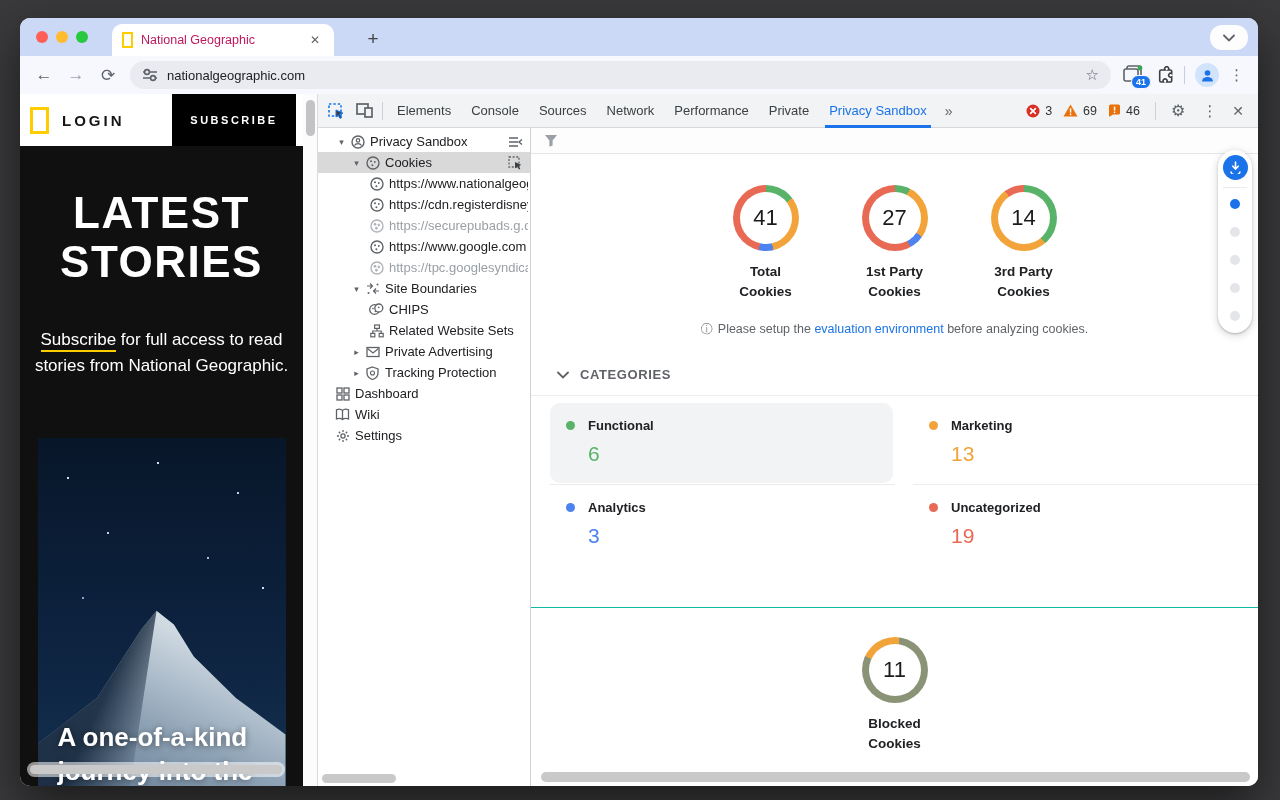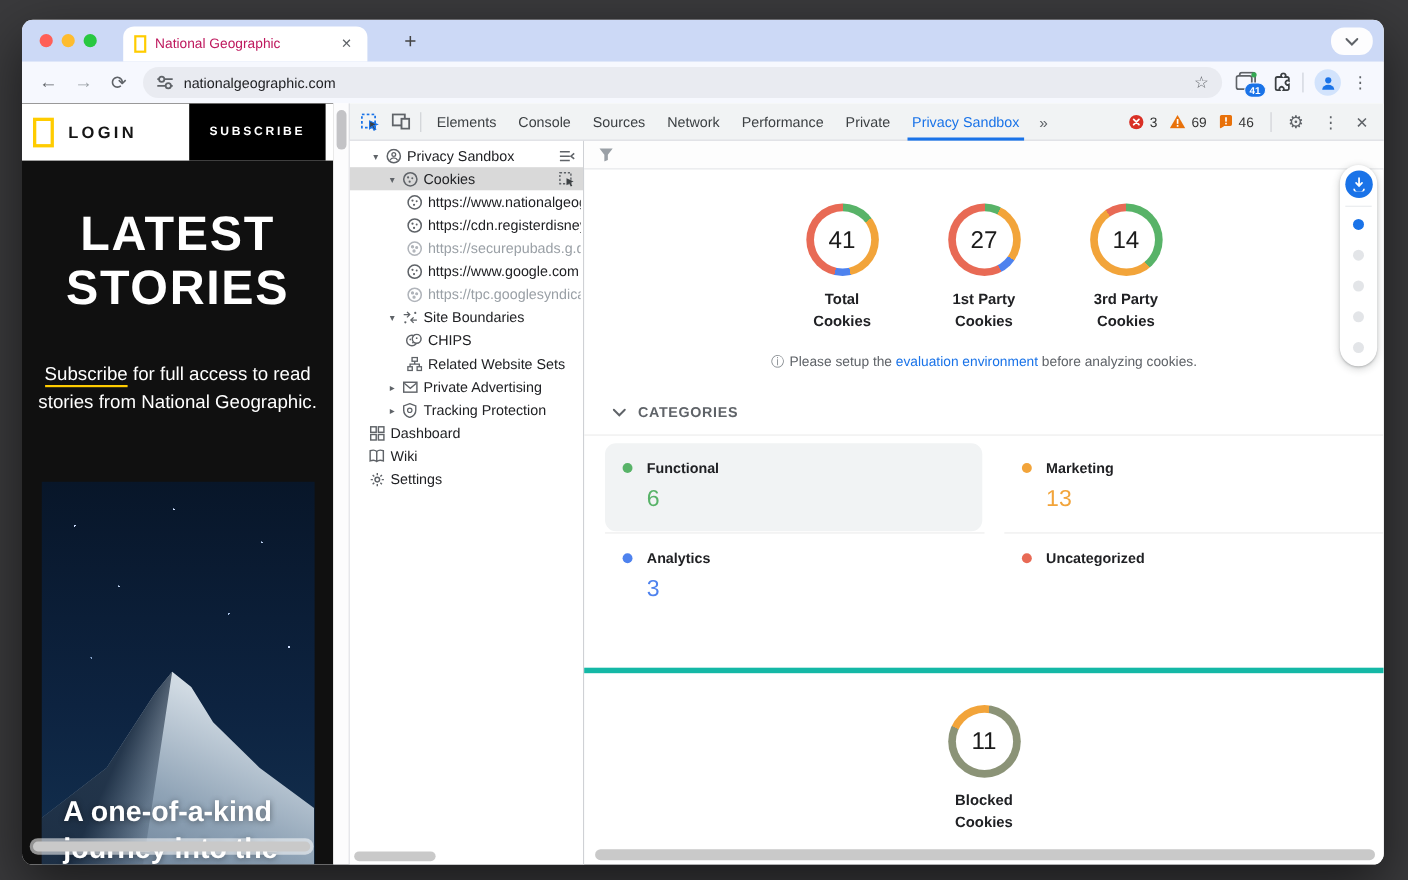--- a/index.html
+++ b/index.html
@@ -128,21 +128,21 @@
   .section-title{font-size:13px;font-weight:bold;letter-spacing:.6px;color:#5f6368;}
   .cat-grid{margin-top:13px;border-top:1px solid #ececec;display:grid;grid-template-columns:1fr 1fr;column-gap:18px;padding:7px 0 0 19px;}
   .cat-cell{border-bottom:1px solid #ececec;padding:0 0 1px 0;}
   .cat-cell.no-border{border-bottom:none;}
   .cat-card{padding:15px 16px 17px;border-radius:10px;}
   .cat-card.hovered{background:#f1f3f4;margin-right:2px;}
   .cat-head{display:flex;align-items:center;gap:13px;}
   .cat-dot{width:9px;height:9px;border-radius:50%;flex:0 0 auto;}
   .cat-label{font-size:13px;font-weight:bold;color:#202124;}
   .cat-value{margin:9px 0 0 22px;font-size:21px;}
-  .blocked-section{margin-top:41px;border-top:5px solid #14b8a6;padding-top:29px;display:flex;flex-direction:column;align-items:center;}
+  .blocked-section{margin-top:41px;border-top:1px solid #14b8a6;padding-top:29px;display:flex;flex-direction:column;align-items:center;}
   .main-hthumb{position:absolute;bottom:4px;left:10px;right:8px;height:10px;border-radius:5px;background:#c9c9c9;}
   
   .float-panel{position:absolute;top:22px;right:6px;width:34px;background:#fff;border-radius:17px;
     box-shadow:0 1px 2px rgba(60,64,67,.3),0 2px 6px 2px rgba(60,64,67,.15);
     display:flex;flex-direction:column;align-items:center;padding:5px 0 12px;z-index:5;}
   .dl-btn{width:25px;height:25px;border-radius:50%;background:#1a73e8;display:flex;align-items:center;justify-content:center;margin-bottom:7px;}
   .float-sep{width:24px;height:1px;background:#e8eaed;margin-bottom:11px;}
   .pager-dot{width:10px;height:10px;border-radius:50%;background:#e3e5e8;margin-top:18px;}
   .pager-dot.first{margin-top:0;}
   .pager-dot.active{background:#1a73e8;}
@@ -547,20 +547,21 @@
                   </div>
                   <div class="cat-value" style="color: rgb(78, 130, 238);">3</div>
                 </div>
               </div>
               <div class="cat-cell no-border">
                 <div class="cat-card">
                   <div class="cat-head">
                     <span class="cat-dot" style="background: rgb(232, 106, 85);"></span>
                     <span class="cat-label">Uncategorized</span>
                   </div>
+                  <div class="cat-value" style="color: rgb(232, 106, 85);">19</div>
                 </div>
               </div>
             </div>
 
             <div class="blocked-section">
               <div class="donut-box">
                 <div class="donut" style="background: conic-gradient(rgb(242, 164, 58) 0deg, rgb(242, 164, 58) 8deg, rgb(139, 147, 119) 8deg, rgb(139, 147, 119) 295deg, rgb(242, 164, 58) 295deg, rgb(242, 164, 58) 360deg);">
                   <div class="donut-hole">
                       <span class="donut-value">11</span>
                     </div>

